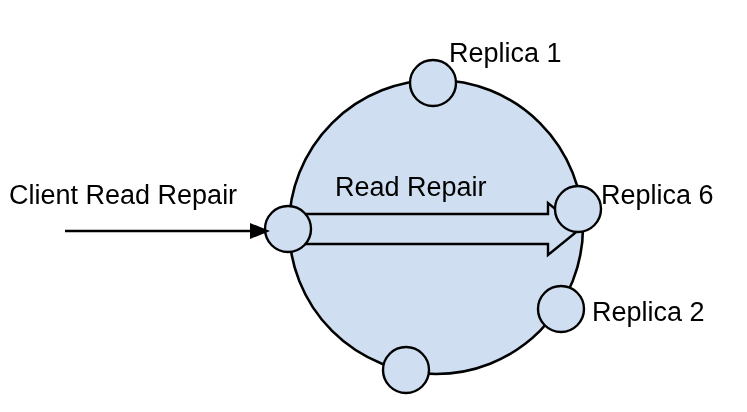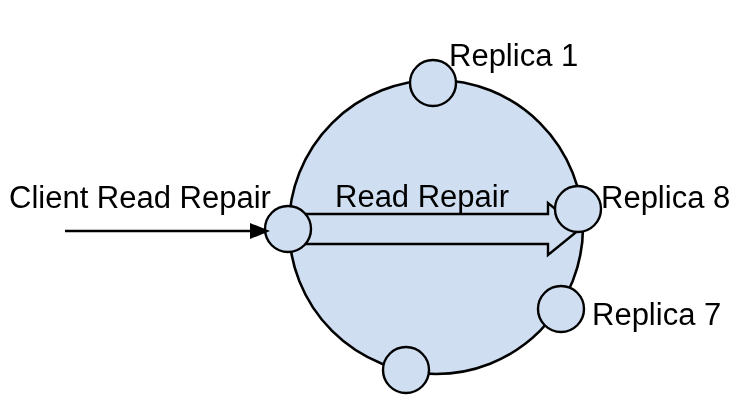--- a/index.html
+++ b/index.html
@@ -44,29 +44,29 @@
     stroke-width: 2.6;
     fill: none;
   }
   .thin-arrow-head {
     fill: #000000;
     stroke: none;
   }
   .diagram-label {
     position: absolute;
     font-family: "Liberation Sans", sans-serif;
-    font-size: 31px;
+    font-size: 27px;
     font-weight: 400;
     color: #000000;
     white-space: nowrap;
     line-height: 1;
     letter-spacing: 0px;
   }
   #label-client-read-request { left: 9px;   top: 182px; }
-  #label-read-repair         { left: 335px; top: 181px; }
+  #label-read-repair         { left: 335px; top: 174px; }
   #label-replica-1           { left: 449px; top: 40px;  }
   #label-replica-2           { left: 601px; top: 182px; }
   #label-replica-3           { left: 592px; top: 299px; }
 </style>
 </head>
 <body>
 
 <div id="canvas-root">
 
   <svg id="diagram-svg" viewBox="0 0 747 412" xmlns="http://www.w3.org/2000/svg">
@@ -92,17 +92,17 @@
     <path class="thin-arrow-head" d="M 270 231 L 250 223 L 250 239 Z"></path>
 
   </svg>
 
   <div class="diagram-label" id="label-client-read-request">Client Read Repair</div>
 
   <div class="diagram-label" id="label-read-repair">Read Repair</div>
 
   <div class="diagram-label" id="label-replica-1">Replica 1</div>
 
-  <div class="diagram-label" id="label-replica-2">Replica 8</div>
+  <div class="diagram-label" id="label-replica-2">Replica 6</div>
 
-  <div class="diagram-label" id="label-replica-3">Replica 7</div>
+  <div class="diagram-label" id="label-replica-3">Replica 2</div>
 
 </div>
 
 </body></html>

